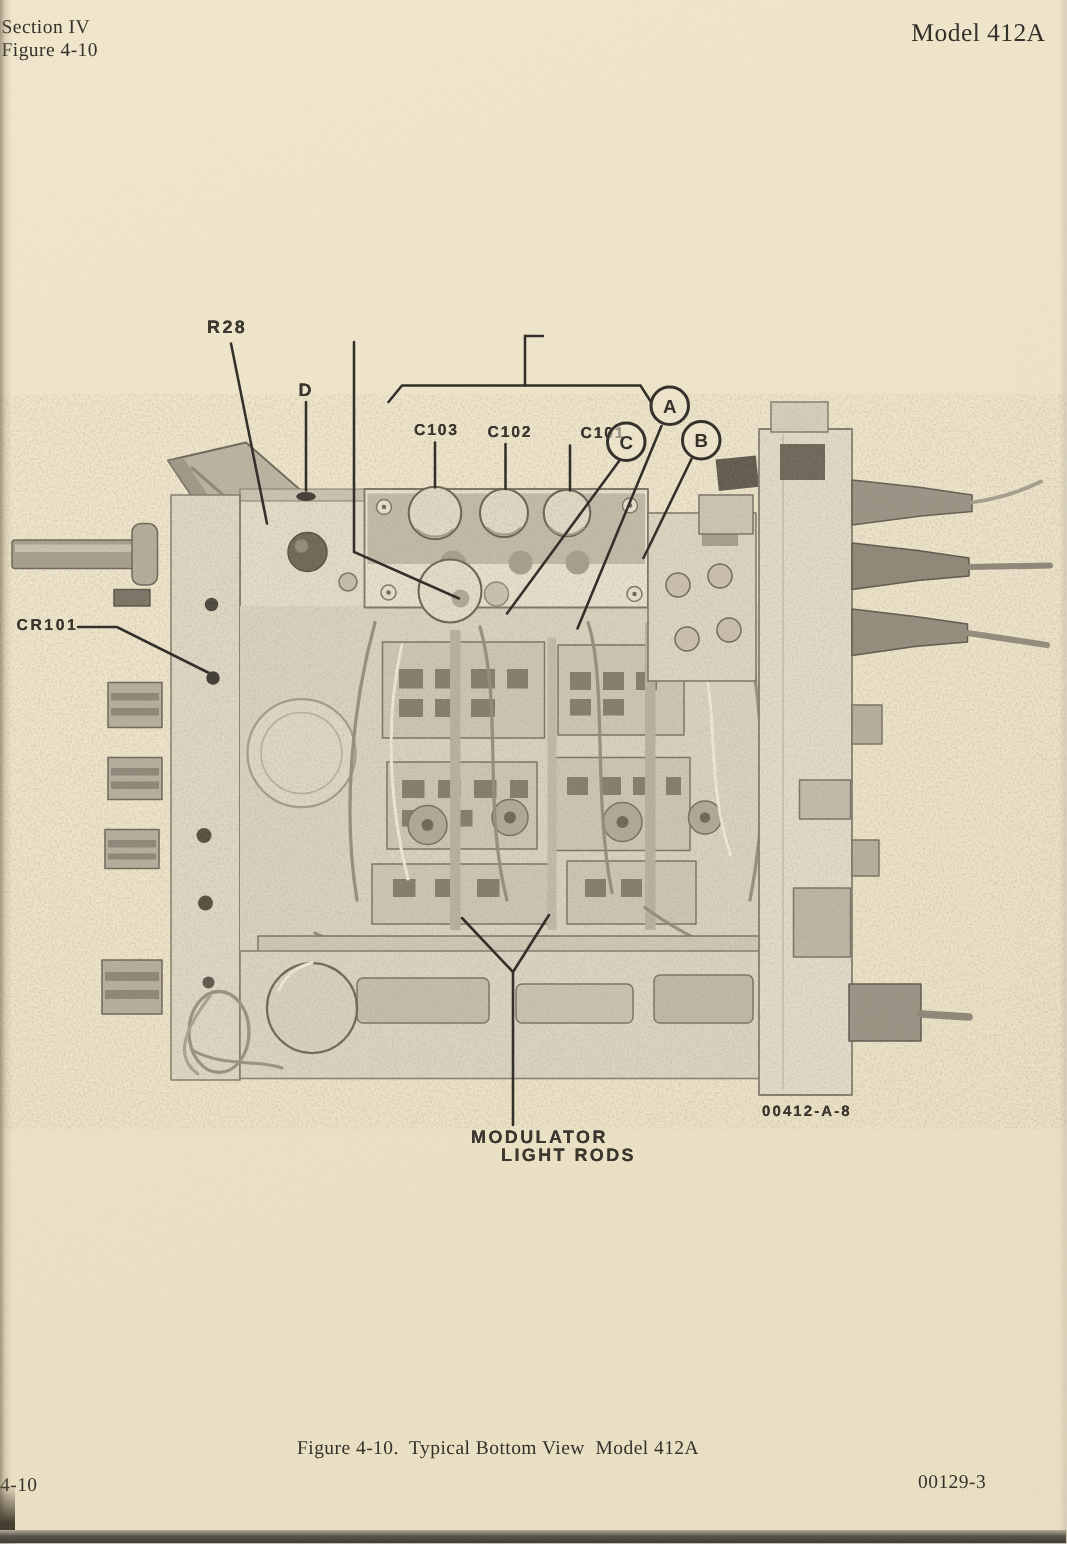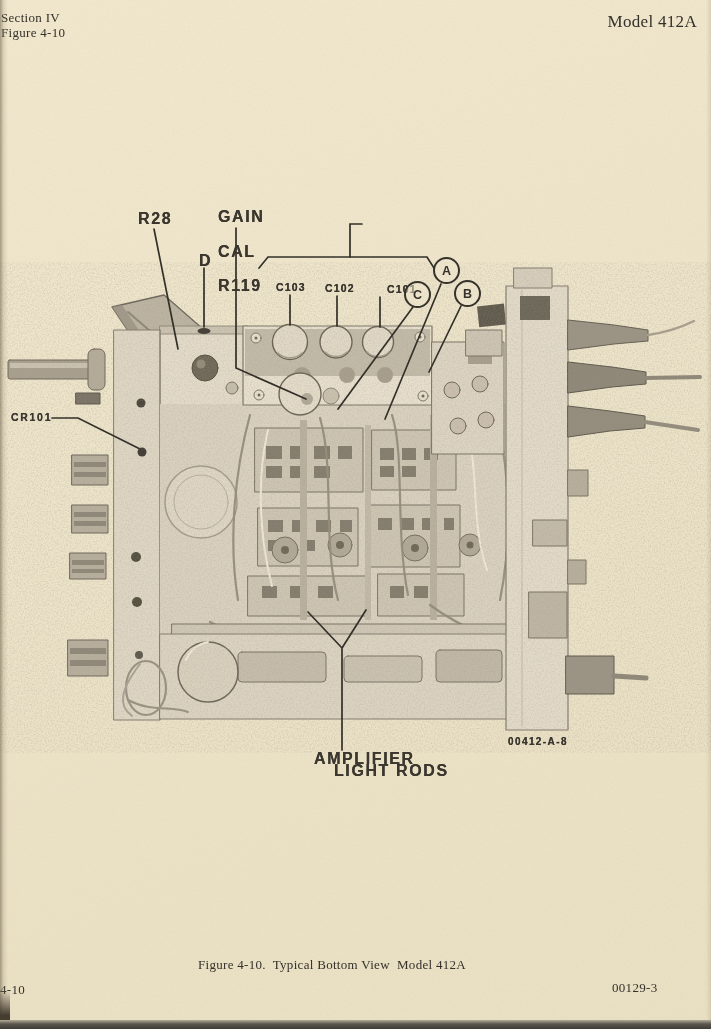--- a/index.html
+++ b/index.html
@@ -2,21 +2,21 @@
 <html><head>
 <meta charset="utf-8">
 <style>
   *{margin:0;padding:0;box-sizing:border-box}
   html,body{width:711px;height:1029px}
   body{font-family:"Liberation Serif",serif;background:#d8cfBC}
   .page{position:relative;width:711px;height:1029px;overflow:hidden;
         background:linear-gradient(160deg,#f0e7cd 0%,#ece3c8 45%,#e9dfc2 100%);}
   .abs{position:absolute;white-space:pre}
   .serif{font-family:"Liberation Serif",serif;font-size:13px;color:#34302a;letter-spacing:.3px}
-  .stamp{font-family:"Liberation Sans",sans-serif;font-weight:bold;font-size:16px;
+  .stamp{font-family:"Liberation Sans",sans-serif;font-weight:bold;font-size:12px;
          color:#3b372f;letter-spacing:1.6px;line-height:11.5px;white-space:pre;
          text-shadow:0 0 .4px #3b372f}
   .stamp.small{font-size:10.5px;letter-spacing:1.2px;line-height:12px}
   .circle-letter{width:27px;height:27px;border:2px solid #35322b;border-radius:50%;
          display:flex;align-items:center;justify-content:center;
          font-family:"Liberation Sans",sans-serif;font-weight:bold;font-size:12.5px;
          color:#35322b;background:rgba(238,229,205,.55)}
   .edge-left{left:0;top:0;width:8px;height:1029px;
          background:linear-gradient(90deg,rgba(104,92,70,.55),rgba(150,138,110,.22) 45%,rgba(0,0,0,0))}
   .edge-right{right:0;top:0;width:5px;height:1029px;
@@ -247,40 +247,35 @@
       <circle cx="142" cy="452" r="4.5" fill="#45413a" stroke="none"></circle>
     </g>
   </svg>
 
   <div class="abs serif" style="left:1px;top:10px">Section IV</div>
   <div class="abs serif" style="left:1px;top:25px">Figure 4-10</div>
   <div class="abs serif" style="right:14px;top:12px;font-size:17px">Model 412A</div>
 
   <div class="abs stamp" style="left:138px;top:213px">R28</div>
 
-  <div class="abs stamp" style="left:218px;top:188px">
-    <div>GAIN</div>
-    <div>CAL</div>
-    <div>R119</div>
-  </div>
 
   <div class="abs stamp" style="left:199px;top:255px">D</div>
 
 
   <div class="abs stamp small" style="left:276px;top:281px">C103</div>
   <div class="abs stamp small" style="left:325px;top:282px">C102</div>
   <div class="abs stamp small" style="left:387px;top:283px">C101</div>
 
   <div class="abs circle-letter" style="left:433px;top:257px">A</div>
   <div class="abs circle-letter" style="left:454px;top:280px">B</div>
   <div class="abs circle-letter" style="left:404px;top:281px">C</div>
 
   <div class="abs stamp small" style="left:11px;top:411px;letter-spacing:1.7px">CR101</div>
 
-  <div class="abs stamp" style="left:314px;top:753px">AMPLIFIER</div>
+  <div class="abs stamp" style="left:314px;top:753px">MODULATOR</div>
   <div class="abs stamp" style="left:334px;top:765px">LIGHT RODS</div>
 
   <div class="abs stamp" style="left:508px;top:736px;font-size:10px;letter-spacing:1.4px">00412-A-8</div>
 
   <div class="abs serif" style="left:198px;top:957px;font-size:13px">Figure 4-10.  Typical Bottom View  Model 412A</div>
   <div class="abs serif" style="left:0px;top:982px">4-10</div>
   <div class="abs serif" style="left:612px;top:980px">00129-3</div>
 
   <div class="abs edge-left"></div>
   <div class="abs edge-right"></div>

